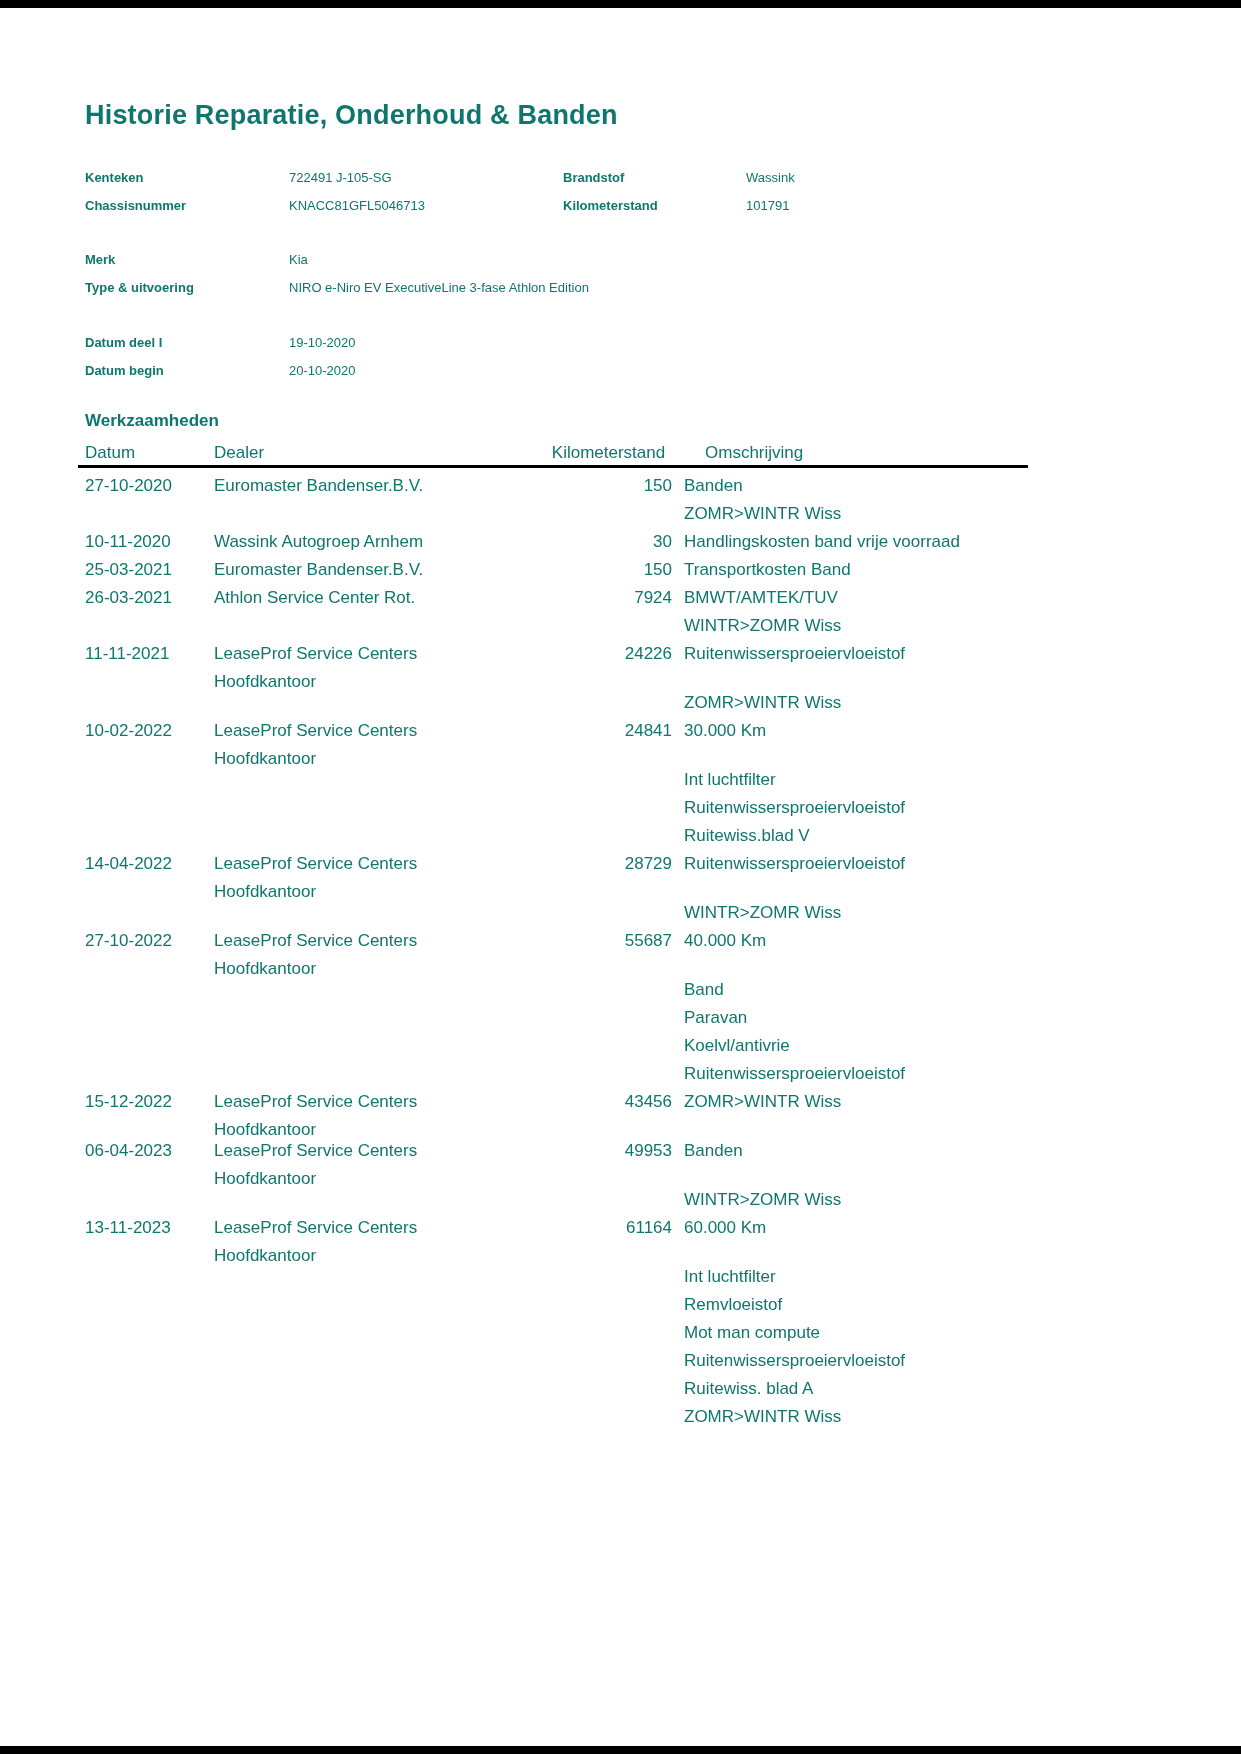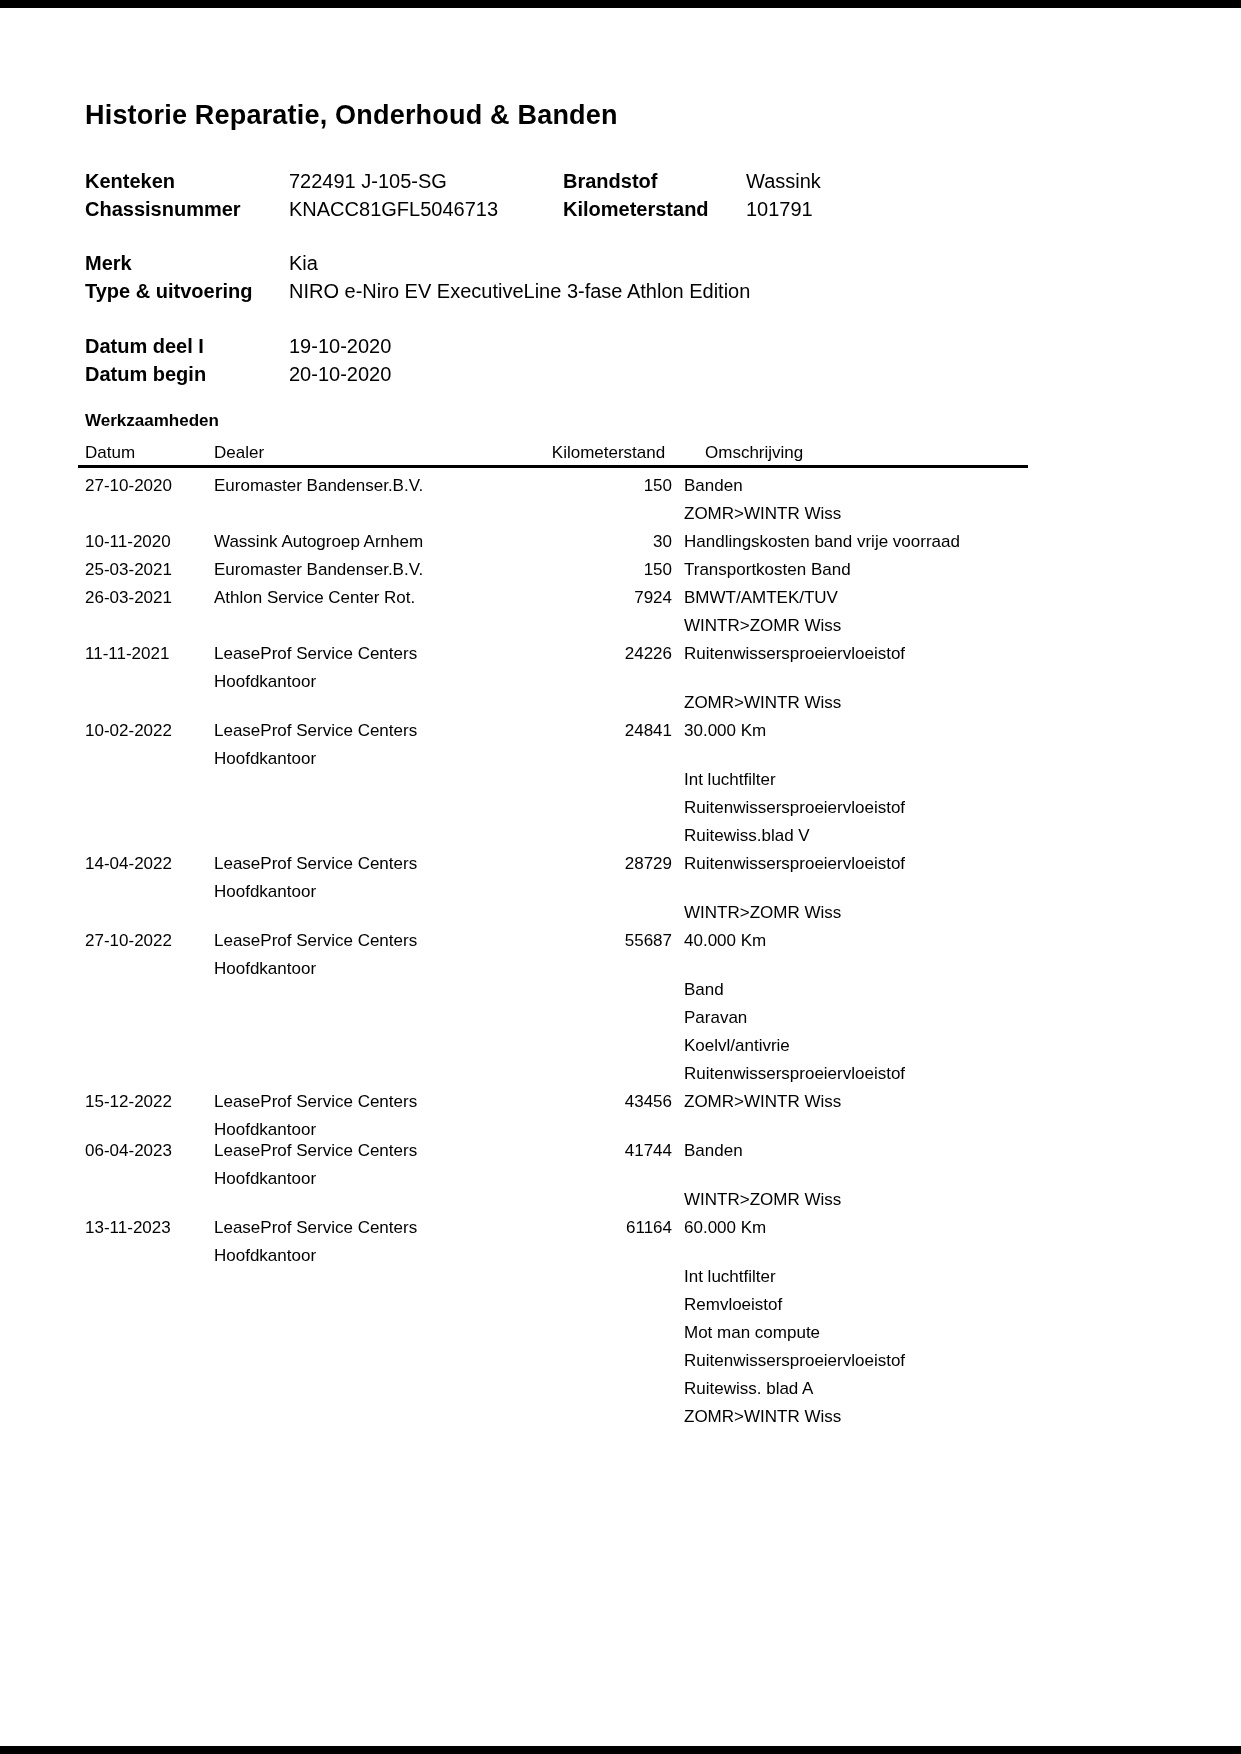--- a/index.html
+++ b/index.html
@@ -1,33 +1,33 @@
 <!DOCTYPE html>
 <html><head>
 <meta charset="utf-8">
 <style>
   html,body{margin:0;padding:0;background:#fff;}
   .page{
     position:relative;
     width:1241px;height:1754px;
     background:#ffffff;
     font-family:"Liberation Sans", sans-serif;
-    color:#000000;
+    color:#0f766e;
     overflow:hidden;
   }
   .edge-bar{position:absolute;left:0;width:100%;height:8px;background:#000;}
   .edge-bar.top{top:0;}
   .edge-bar.bottom{bottom:0;}
 
   .title{
     position:absolute;left:85px;top:100px;margin:0;
     font-size:27px;font-weight:bold;letter-spacing:.2px;white-space:nowrap;
   }
 
-  .info-row{position:absolute;left:0;width:100%;height:22px;font-size:20px;}
+  .info-row{position:absolute;left:0;width:100%;height:22px;font-size:13px;}
   .info-row span{position:absolute;top:0;white-space:nowrap;}
   .lbl{font-weight:bold;}
   .x1{left:85px;}
   .x2{left:289px;}
   .x3{left:563px;}
   .x4{left:746px;}
 
   .section-heading{
     position:absolute;left:85px;top:411px;margin:0;
     font-size:17px;font-weight:bold;white-space:nowrap;
@@ -257,21 +257,21 @@
       </div>
       <div class="trow tight">
         <span class="cell c-datum"></span>
         <span class="cell c-dealer">Hoofdkantoor</span>
         <span class="cell c-km"></span>
         <span class="cell c-oms"></span>
       </div>
       <div class="trow">
         <span class="cell c-datum">06-04-2023</span>
         <span class="cell c-dealer">LeaseProf Service Centers</span>
-        <span class="cell c-km">41744</span>
+        <span class="cell c-km">49953</span>
         <span class="cell c-oms">Banden</span>
       </div>
       <div class="trow tight">
         <span class="cell c-datum"></span>
         <span class="cell c-dealer">Hoofdkantoor</span>
         <span class="cell c-km"></span>
         <span class="cell c-oms"></span>
       </div>
       <div class="trow">
         <span class="cell c-datum"></span>

